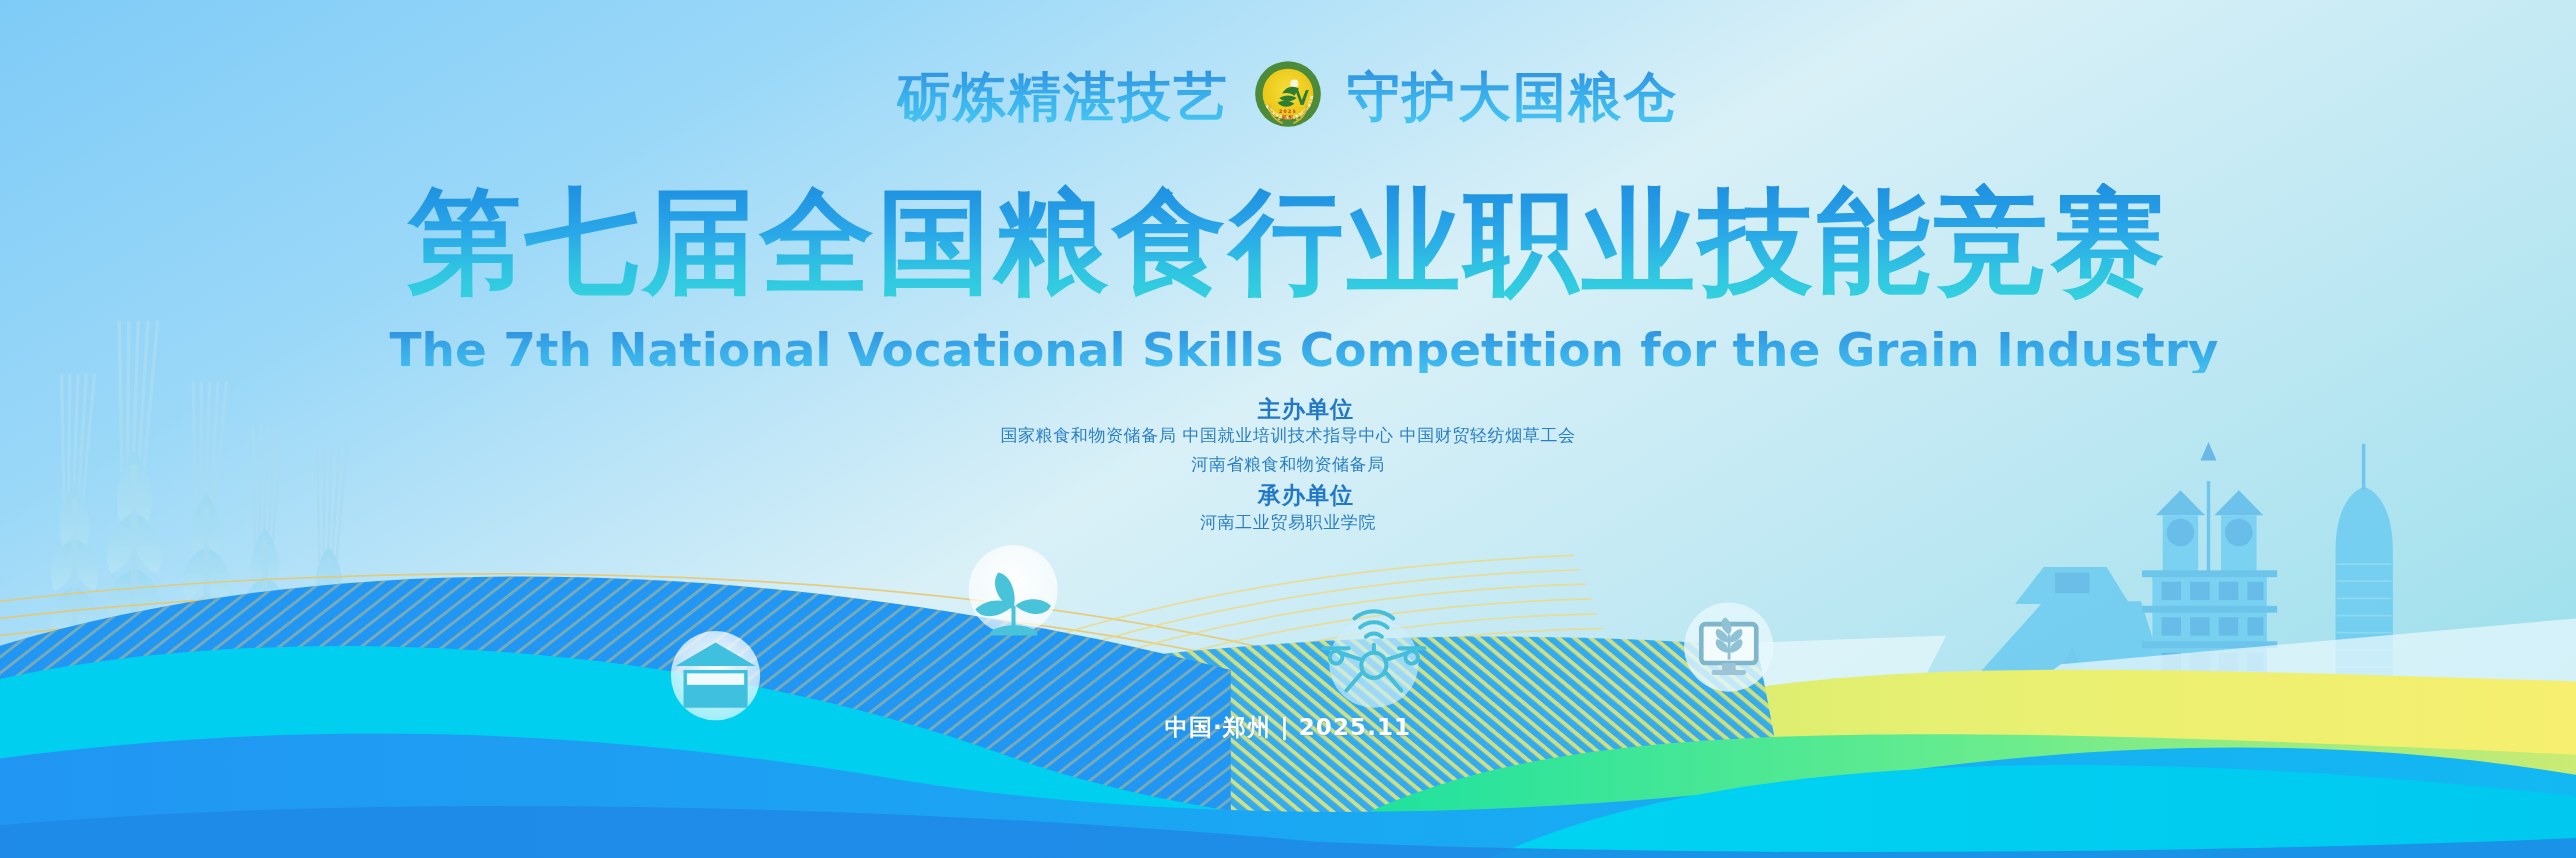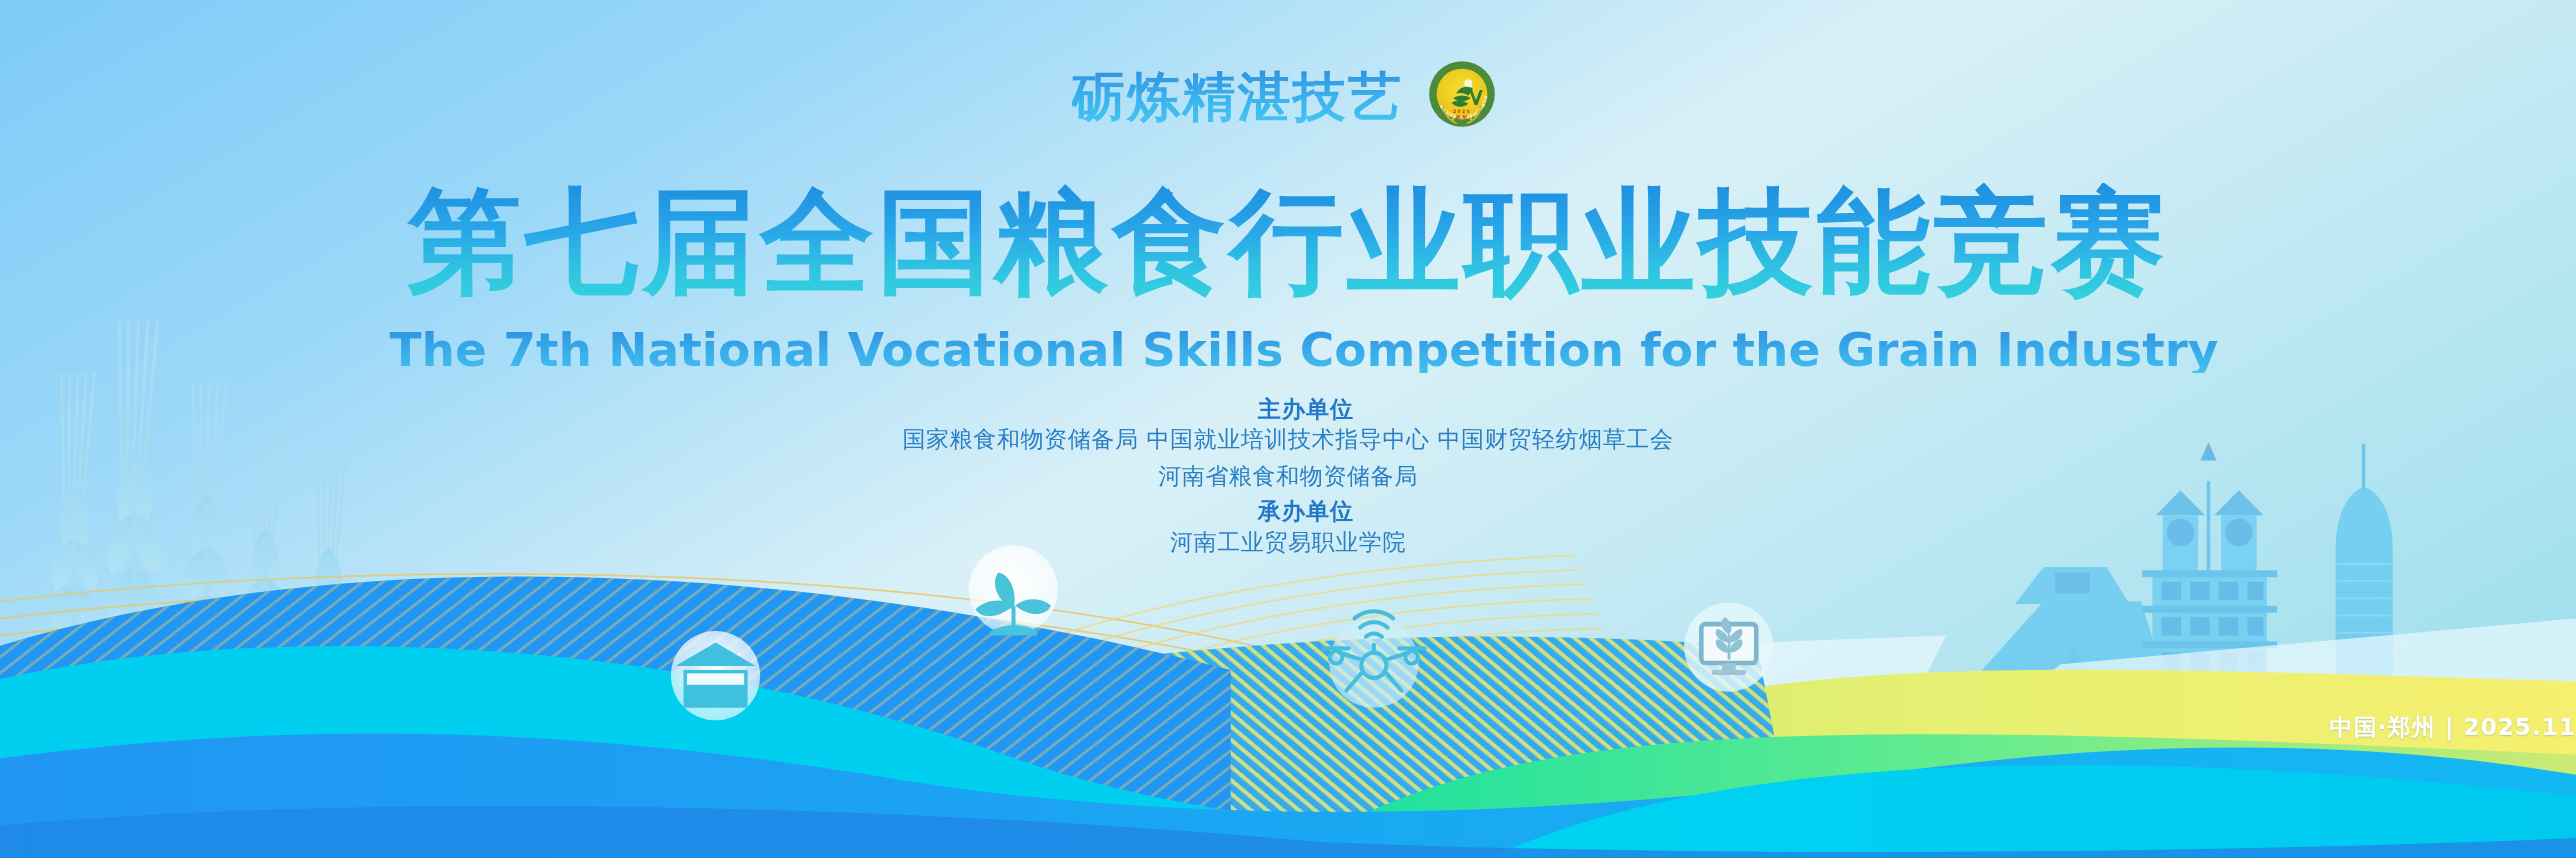--- a/index.html
+++ b/index.html
@@ -62,27 +62,27 @@
   .orgblock{
     position:absolute;left:0;top:395px;width:2576px;text-align:center;
   }
   .org-head{
     font-size:23px;font-weight:bold;color:#2278C8;letter-spacing:1.1px;
     line-height:1.28;
     font-family:"DejaVu Sans","Liberation Sans",sans-serif;
     margin-left:36px;
   }
   .org-body{
-    font-size:23px;color:#2A7FC4;letter-spacing:0.6px;line-height:1.34;
+    font-size:17px;color:#2A7FC4;letter-spacing:0.6px;line-height:1.34;
     font-family:"DejaVu Sans","Liberation Sans",sans-serif;
   }
   .org-gap{height:5.7px;}
 
   .datebar{
-    position:absolute;left:0;top:712px;width:2576px;text-align:right;
+    position:absolute;left:0;top:712px;width:2576px;text-align:center;
     font-size:23px;font-weight:bold;color:#FFFFFF;letter-spacing:1.1px;
     font-family:"DejaVu Sans","Liberation Sans",sans-serif;
     text-shadow:0 0.6px 1.7px rgba(20,110,170,.28);
   }
 </style>
 </head>
 <body>
 
 <div id="banner">
 
@@ -382,20 +382,21 @@
               <circle cx="31" cy="90" r="2.2"></circle>
             <circle cx="36" cy="97" r="2.2"></circle>
               <circle cx="43" cy="103" r="2.2"></circle>
             <circle cx="90" cy="82" r="2.2"></circle>
               <circle cx="87" cy="90" r="2.2"></circle>
             <circle cx="82" cy="97" r="2.2"></circle>
               <circle cx="75" cy="103" r="2.2"></circle>
           </g>
         </svg>
       </span>
+      <span class="s-txt">守护大国粮仓</span>
     </div>
 
     <div class="maintitle">第七届全国粮食行业职业技能竞赛</div>
     <div class="subtitle">The 7th National Vocational Skills Competition for the Grain Industry</div>
 
     <div class="orgblock">
       <div class="org-head">主办单位</div>
       <div class="org-body">国家粮食和物资储备局  中国就业培训技术指导中心  中国财贸轻纺烟草工会</div>
       <div class="org-gap"></div>
       <div class="org-body">河南省粮食和物资储备局</div>

